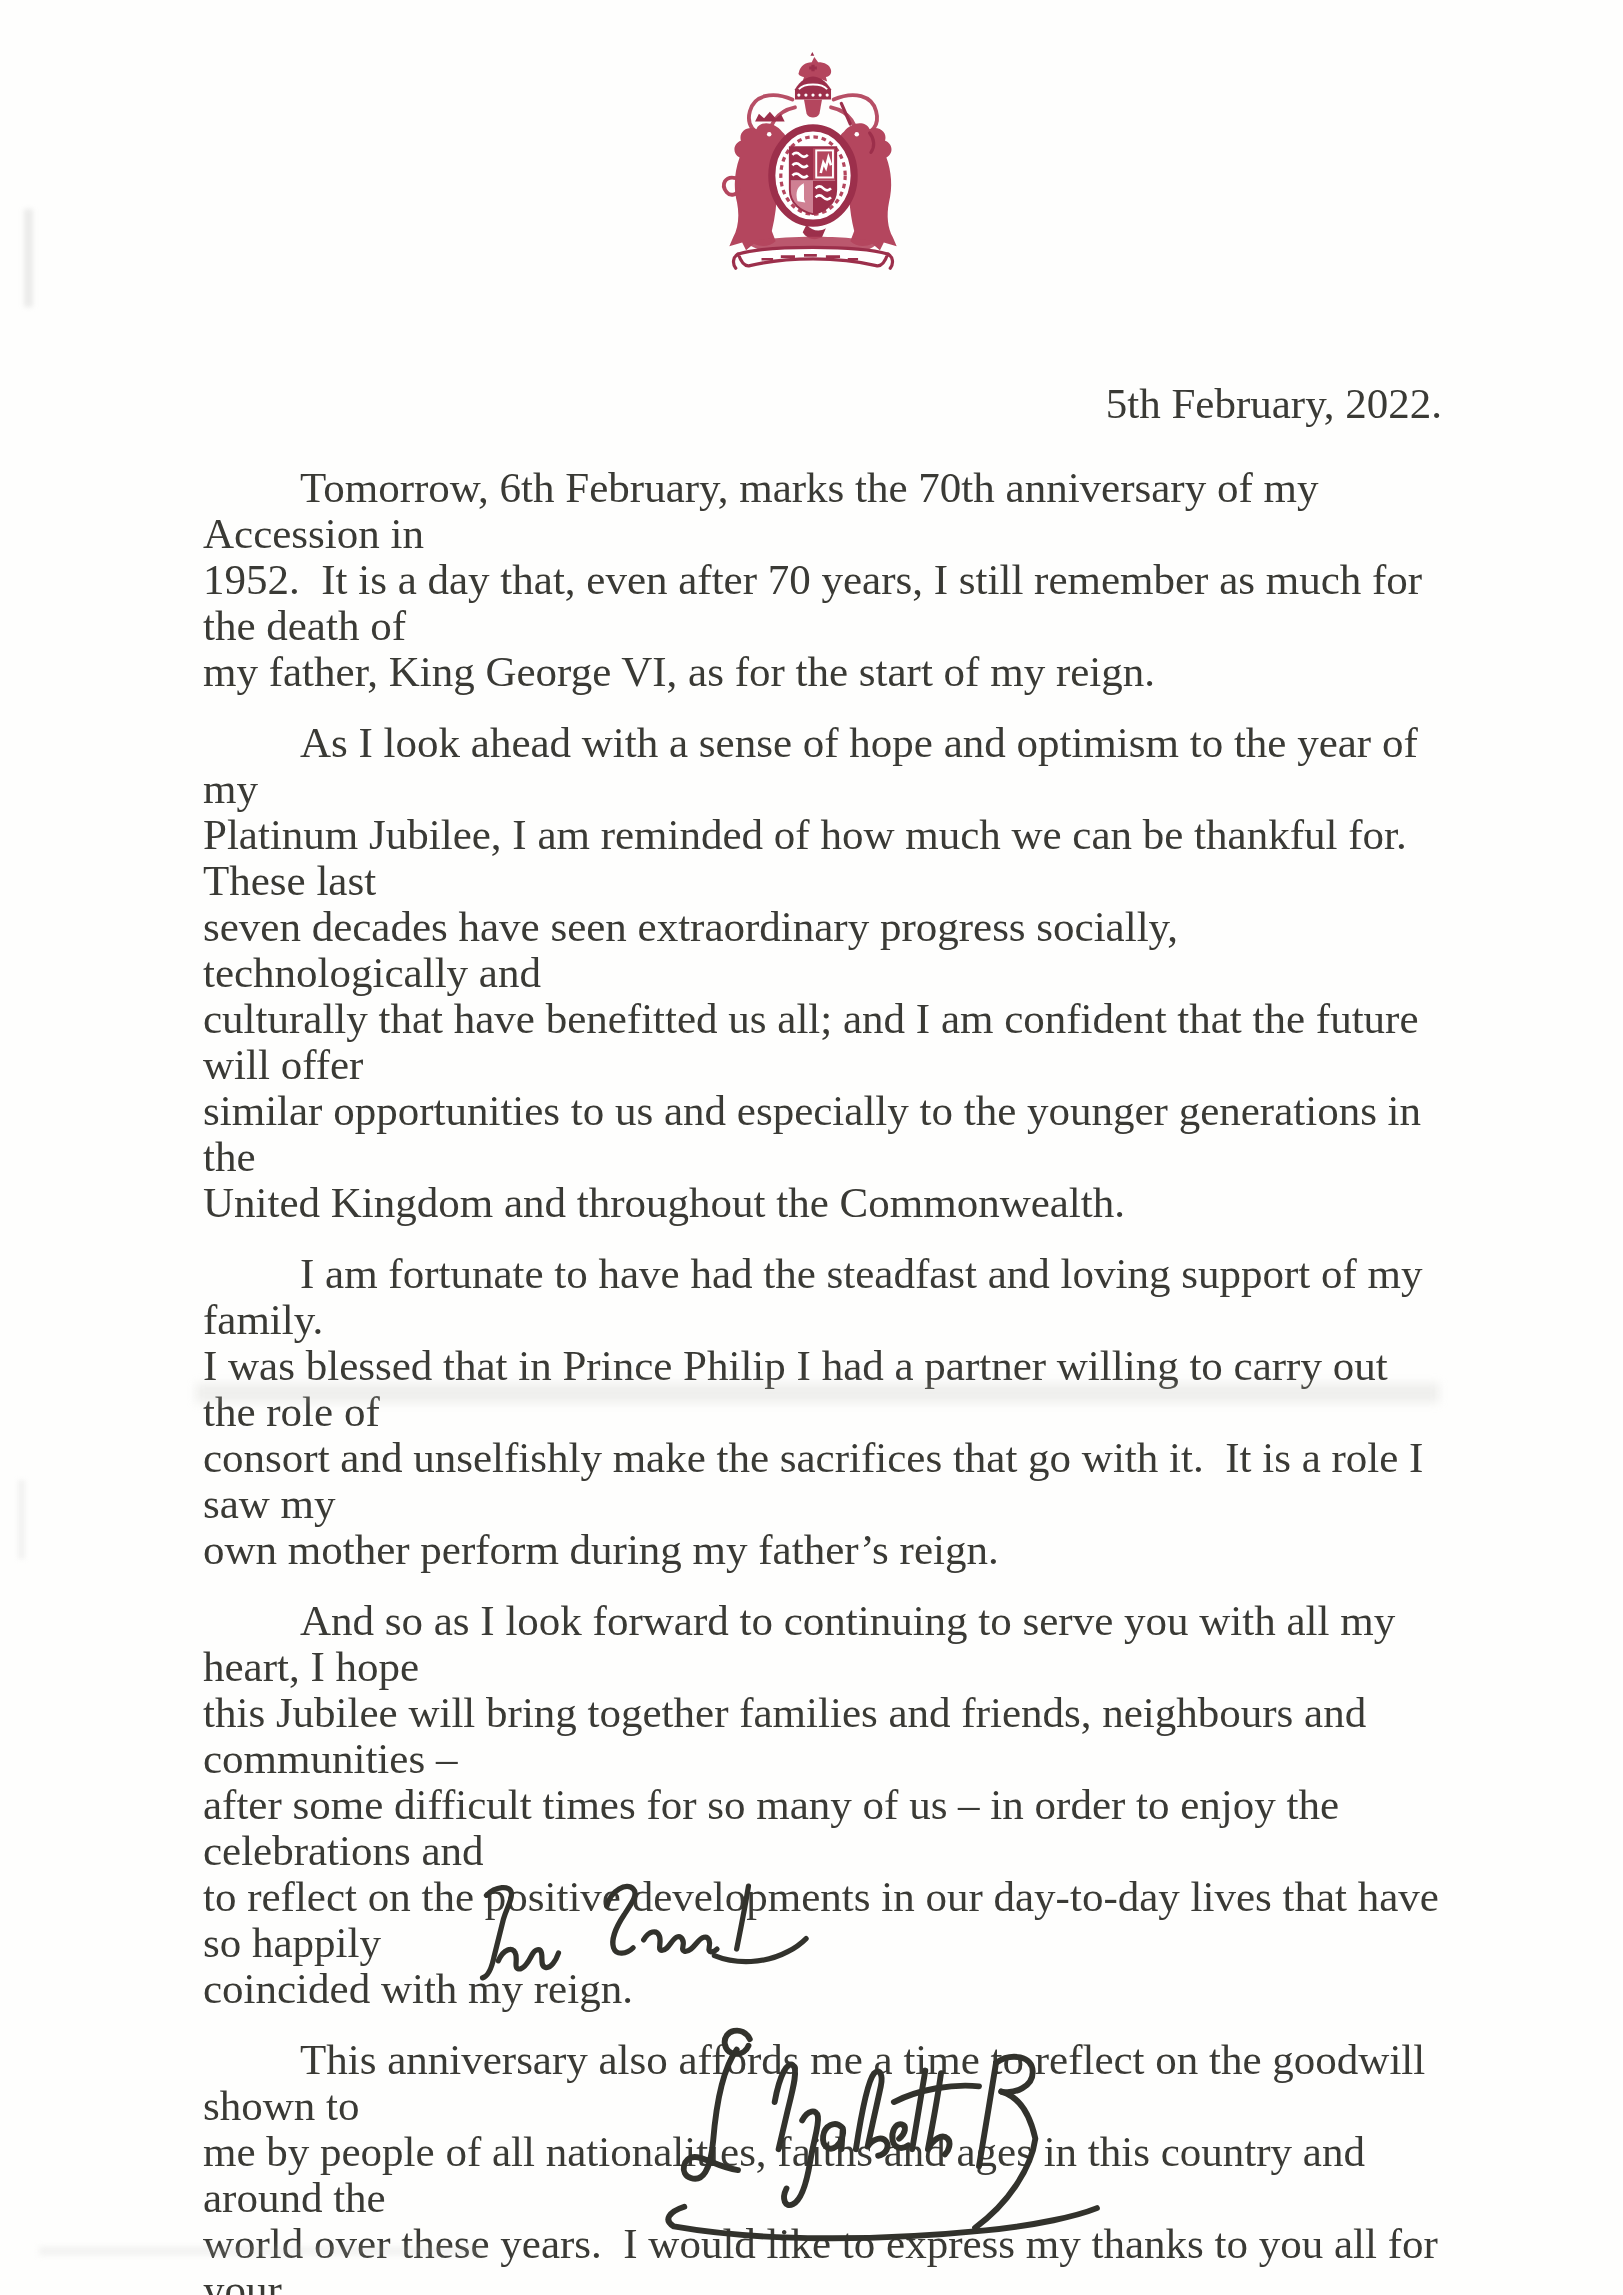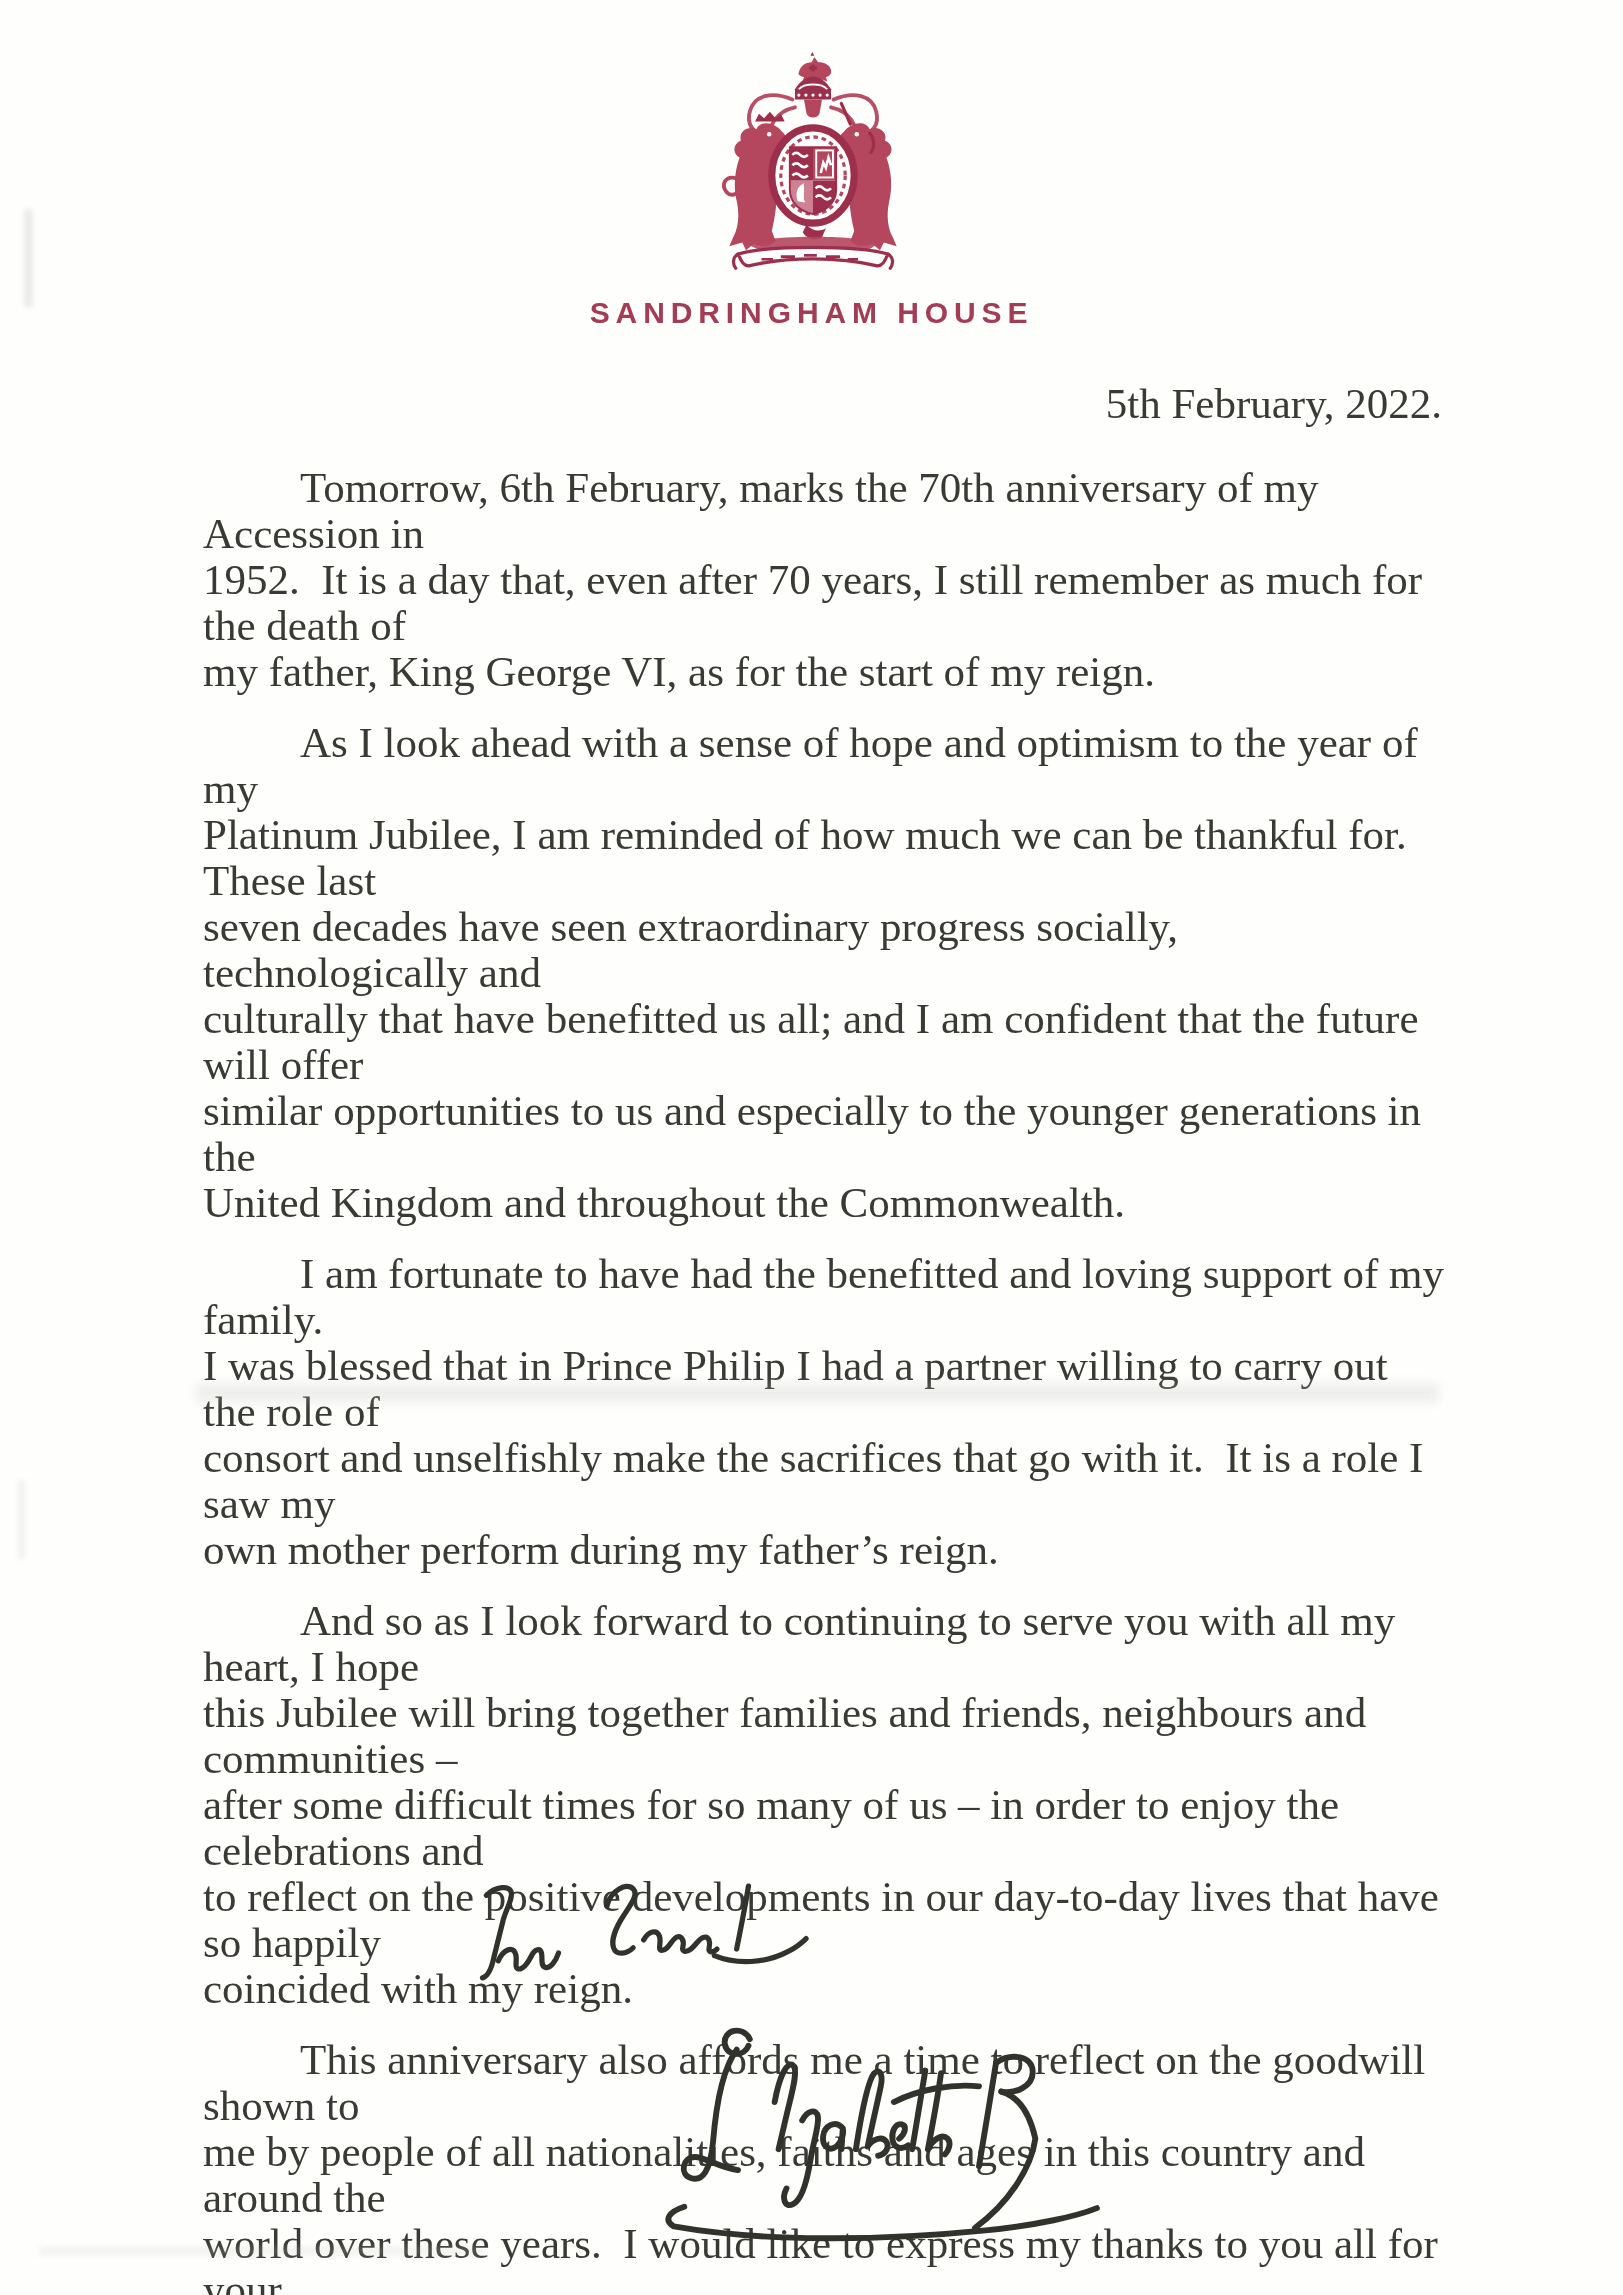--- a/index.html
+++ b/index.html
@@ -159,35 +159,34 @@
     <g>
       <path d="M58,300 C100,288 220,288 262,300 C250,314 220,320 190,316 C150,322 100,318 74,310
                C66,307 60,304 58,300 Z" fill="var(--crest-mid)" opacity="0.9"></path>
       <path d="M44,318 C90,304 230,304 276,318 C272,330 266,338 258,336 C200,322 120,322 62,336
                C54,338 48,330 44,318 Z" fill="#fff" stroke="var(--crest-dark)" stroke-width="5"></path>
       <path d="M44,318 C36,322 34,332 40,340 M276,318 C284,322 286,332 280,340" stroke="var(--crest-dark)" stroke-width="5" fill="none" stroke-linecap="round"></path>
       <path d="M80,326 h18 M110,322 h22 M146,320 h20 M180,322 h22 M214,326 h16" stroke="var(--crest-dark)" stroke-width="4" fill="none"></path>
     </g>
   </svg>
 
-  <div class="house-name">SANDRINGHAM HOUSE</div>
 
   <main class="letter-body">
     <div class="date-line">5th February, 2022.</div>
     <div class="paragraphs">
       <p>Tomorrow, 6th February, marks the 70th anniversary of my Accession in
 1952.  It is a day that, even after 70 years, I still remember as much for the death of
 my father, King George VI, as for the start of my reign.</p>
       <p>As I look ahead with a sense of hope and optimism to the year of my
 Platinum Jubilee, I am reminded of how much we can be thankful for.  These last
 seven decades have seen extraordinary progress socially, technologically and
 culturally that have benefitted us all; and I am confident that the future will offer
 similar opportunities to us and especially to the younger generations in the
 United Kingdom and throughout the Commonwealth.</p>
-      <p>I am fortunate to have had the benefitted and loving support of my family.
+      <p>I am fortunate to have had the steadfast and loving support of my family.
 I was blessed that in Prince Philip I had a partner willing to carry out the role of
 consort and unselfishly make the sacrifices that go with it.  It is a role I saw my
 own mother perform during my father’s reign.</p>
       <p>And so as I look forward to continuing to serve you with all my heart, I hope
 this Jubilee will bring together families and friends, neighbours and communities –
 after some difficult times for so many of us – in order to enjoy the celebrations and
 to reflect on the positive developments in our day-to-day lives that have so happily
 coincided with my reign.</p>
       <p>This anniversary also affords me a time to reflect on the goodwill shown to
 me by people of all nationalities, faiths and ages in this country and around the

